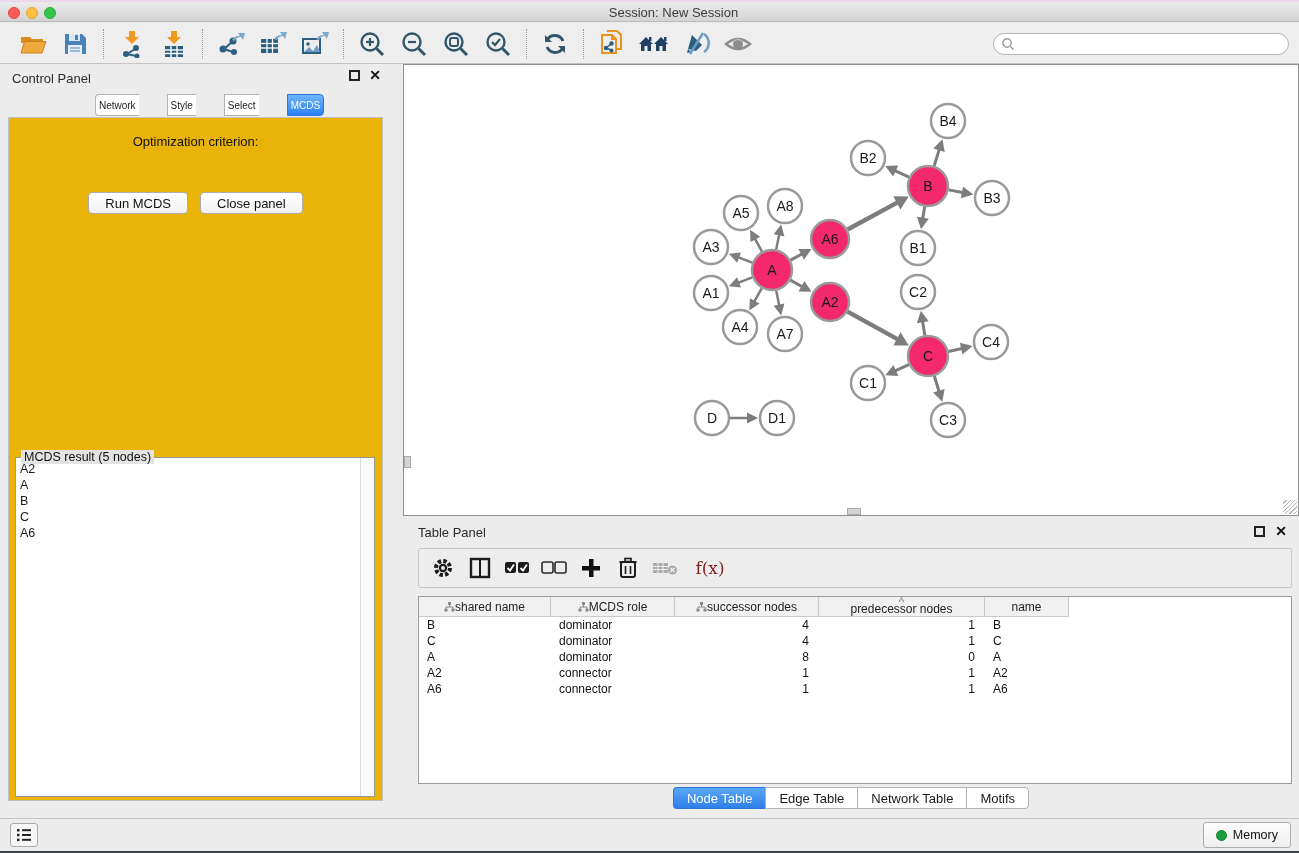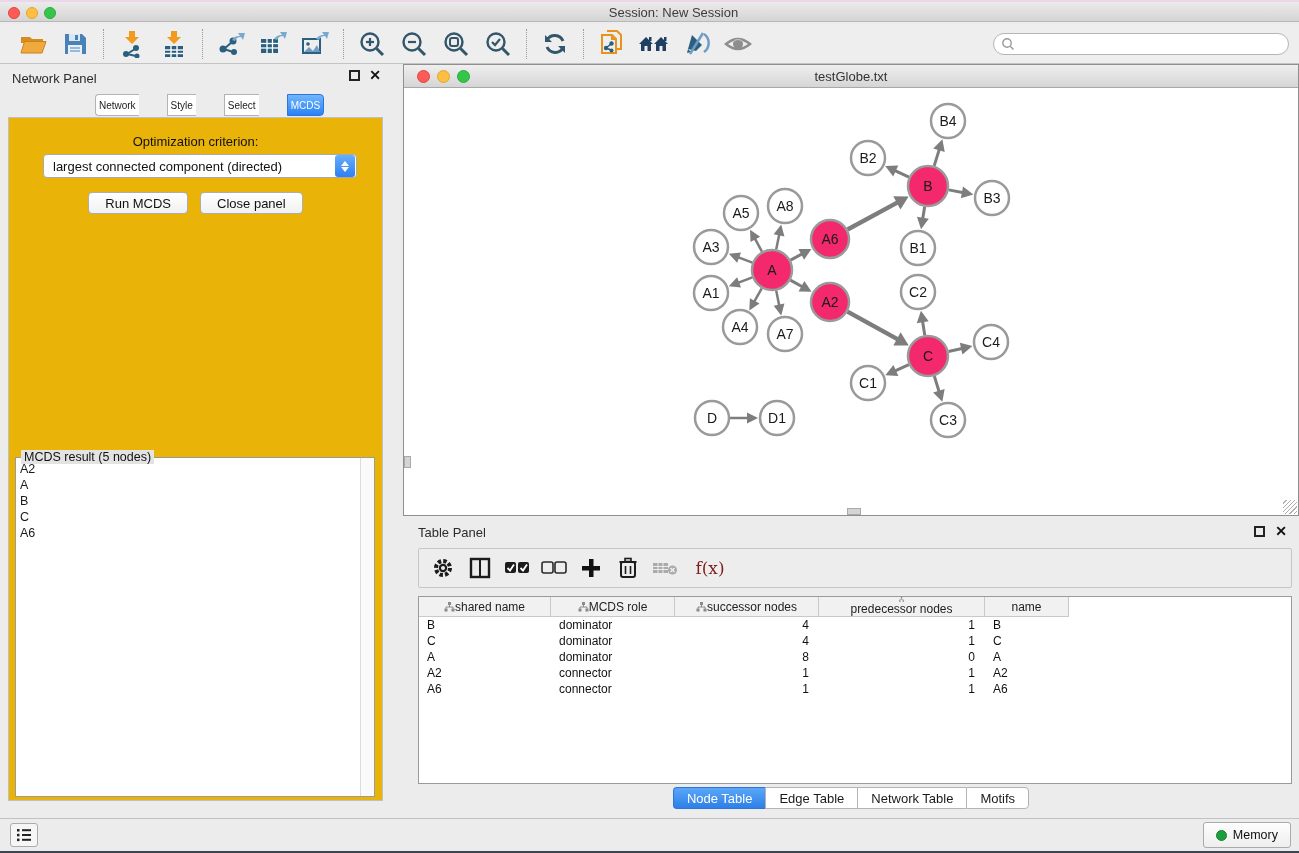--- a/index.html
+++ b/index.html
@@ -270,68 +270,51 @@
     <svg width="14" height="14" viewBox="0 0 14 14">
       <circle cx="6" cy="6" r="4.2" fill="none" stroke="#9a9a9a" stroke-width="1.4"></circle>
       <line x1="9.2" y1="9.2" x2="12.5" y2="12.5" stroke="#9a9a9a" stroke-width="1.4"></line>
     </svg>
     <input type="text" placeholder="" style="">
   </div>
 </div>
 
 <div class="control-panel">
   <div class="panel-head">
-    <span class="panel-title">Network Panel</span>
+    <span class="panel-title">Control Panel</span>
     <span class="float-ico" style="right:31px"></span>
     <span class="close-ico" style="right:10px">✕</span>
   </div>
   <div class="cp-tabs">
     <div class="cp-tab">Network</div>
     <div class="cp-tab">Style</div>
     <div class="cp-tab">Select</div>
     <div class="cp-tab active">MCDS</div>
   </div>
   <div class="cp-content">
     <div class="opt-label">Optimization criterion:</div>
-    <div class="dropdown">
-      <span class="val">largest connected component (directed)</span>
-      <span class="dd-btn">
-        <svg width="8" height="5" viewBox="0 0 8 5">
-            <path d="M0 5 L4 0 L8 5z" fill="#fff"></path>
-          </svg>
-        <svg width="8" height="5" viewBox="0 0 8 5">
-            <path d="M0 0 L4 5 L8 0z" fill="#fff"></path>
-          </svg>
-      </span>
-    </div>
     <div class="cp-buttons">
       <button class="pbtn">Run MCDS</button>
       <button class="pbtn">Close panel</button>
     </div>
     <div class="result-box">
       <span class="result-legend">MCDS result (5 nodes)</span>
       <div class="result-list">
           <div class="result-item">A2</div>
           <div class="result-item">A</div>
           <div class="result-item">B</div>
           <div class="result-item">C</div>
           <div class="result-item">A6</div>
         </div>
       <div class="result-scroll"></div>
     </div>
   </div>
 </div>
 
 <div class="net-window">
-  <div class="net-titlebar">
-    <span class="ntl red"></span>
-    <span class="ntl yel"></span>
-    <span class="ntl grn"></span>
-    <div class="title">testGlobe.txt</div>
-  </div>
   <div class="net-canvas">
     <svg width="894" height="427">
         <line x1="357.96678911489033" y1="163.55183804995966" x2="350.3776145134795" y2="149.59754926672048" stroke="#7d7d7d" stroke-width="2.5"></line>
         <polygon points="346.0776669912897,141.6911941452746 356.1648198704053,148.7267713634813 346.50149694419366,153.98226277949112" fill="#7d7d7d"></polygon>
         <line x1="372.1802584100922" y1="161.42026628877687" x2="375.42632211987706" y2="145.4396449482975" stroke="#7d7d7d" stroke-width="2.5"></line>
         <polygon points="377.217861438488,136.61975907205903 380.4181325289981,148.4944491710572 369.63827201359555,146.30479000386603" fill="#7d7d7d"></polygon>
         <line x1="348.35035698573034" y1="174.5911182077344" x2="333.19952401902617" y2="168.87850905635415" stroke="#7d7d7d" stroke-width="2.5"></line>
         <polygon points="324.77824844148205,165.70327400252603 337.01134001359765,164.43778177092787 333.1304971700299,174.7304519212596" fill="#7d7d7d"></polygon>
         <line x1="348.35035698573034" y1="189.4088817922656" x2="333.19952401902617" y2="195.12149094364585" stroke="#7d7d7d" stroke-width="2.5"></line>
         <polygon points="324.77824844148205,198.29672599747397 333.1304971700299,189.2695480787404 337.01134001359765,199.56221822907213" fill="#7d7d7d"></polygon>

